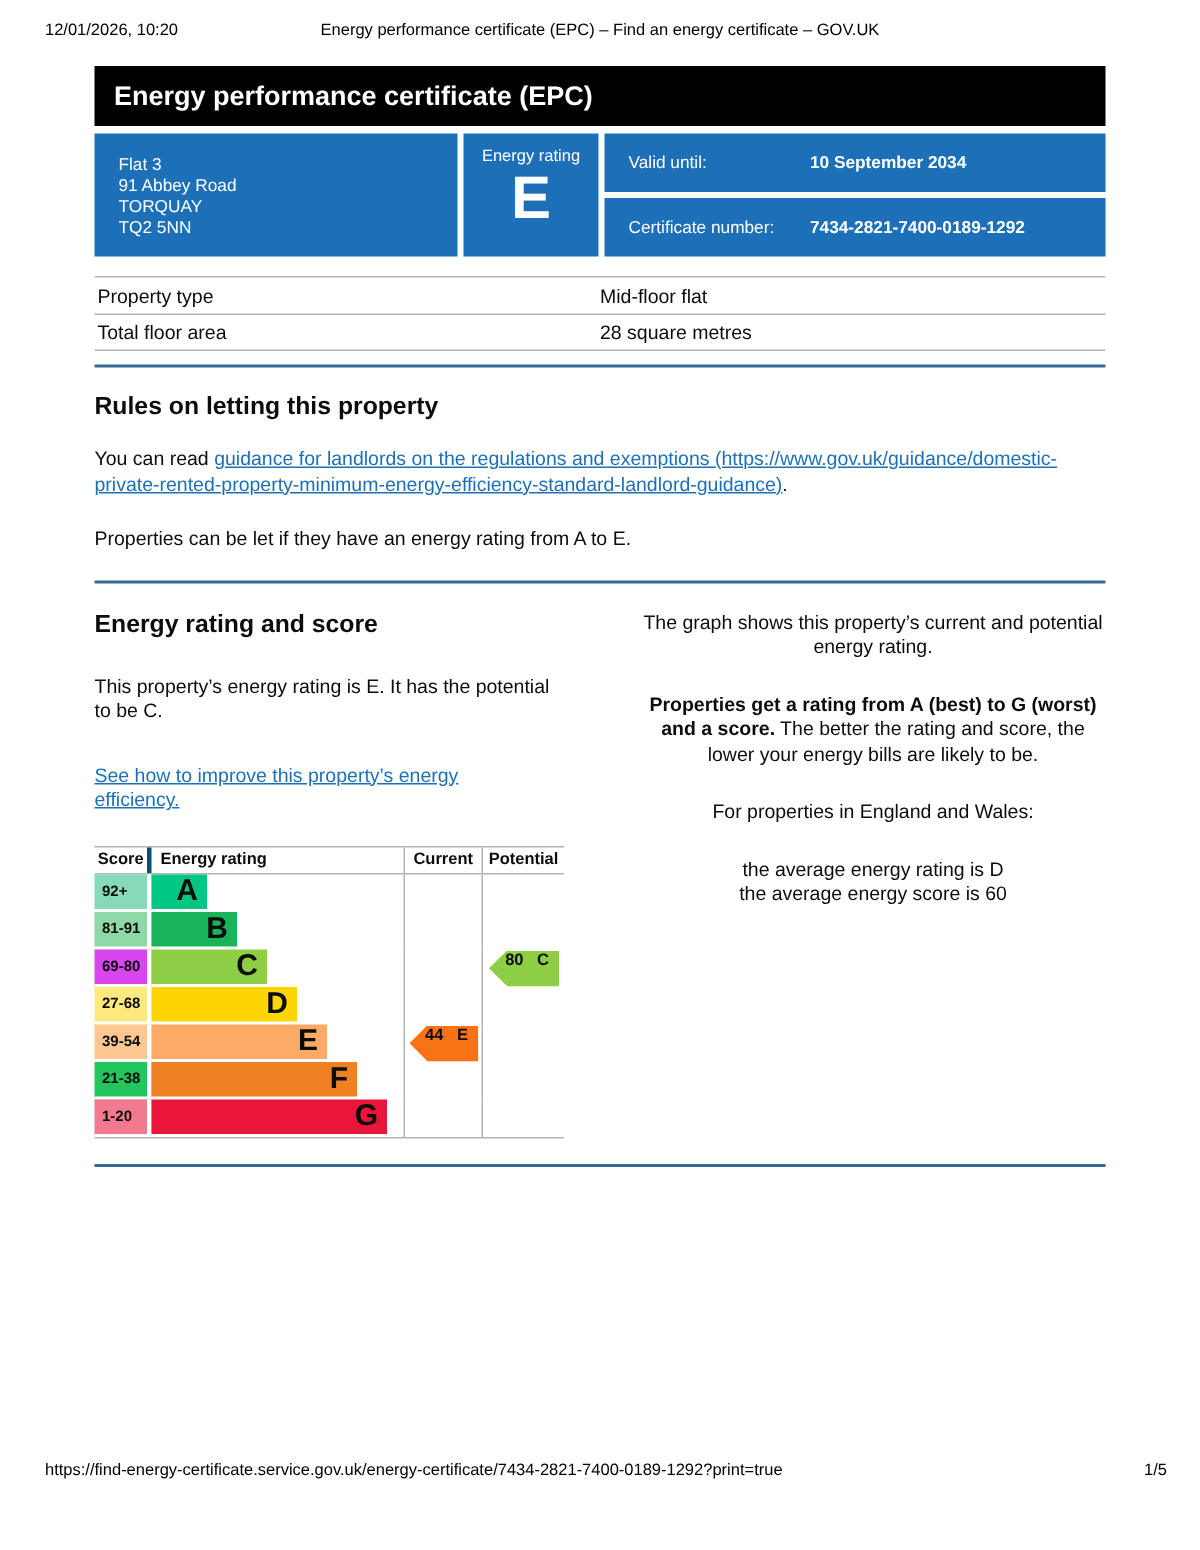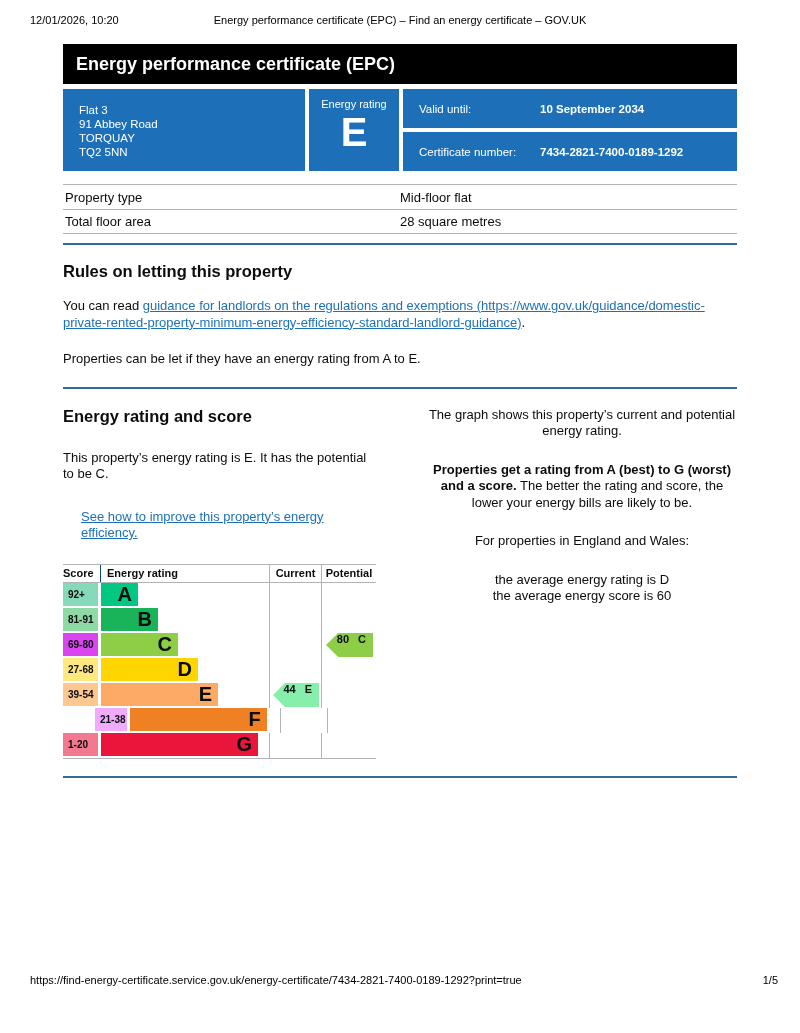--- a/index.html
+++ b/index.html
@@ -39,29 +39,29 @@
   .para { font-size:13px; line-height:16.5px; margin-top:20px; }
   a.govlink { color:#1d70b8; text-decoration:underline; }
   .para2 { margin-top:17px; width:660px; }
   .rule2 { margin-top:19px; }
   
   .twocol { display:flex; margin-top:18px; }
   .colL { width:364px; }
   .colR { width:310px; }
   .colL .h2 { margin-top:0; }
   .colL .para { width:305px; margin-top:24px; }
-  .improve { display:inline-block; margin-top:26px; font-size:13px; line-height:16.5px; max-width:262px;margin-left:18px; }
+  .improve { display:inline-block; margin-top:26px; font-size:13px; line-height:16.5px; max-width:262px; }
   .colR .para { margin-top:0; width:310px;text-align:center; }
   .colR .para + .para { margin-top:22px; }
   .colR .p3 { margin-top:30px; }
   .colR .p4 { margin-top:16px; }
   
   .epc { margin-top:22px; width:313px; border-top:1px solid #b1b4b6; border-bottom:1px solid #b1b4b6; }
   .epc-head { display:flex; height:18px; border-bottom:1px solid #b1b4b6; font-size:11px; font-weight:bold; align-items:center; }
-  .hc-score { width:38px; border-right:1px solid #0c4a6e; height:100%; line-height:17px; }
+  .hc-score { width:38px; text-align:center; border-right:3px solid #0c4a6e; height:100%; line-height:17px; }
   .hc-rating { width:168px; padding-left:6px; height:100%; line-height:17px; }
   .hc-current { width:52px; text-align:center; border-left:1px solid #b1b4b6; height:100%; line-height:17px; }
   .hc-potential { width:55px; text-align:center; border-left:1px solid #b1b4b6; border-right:0; height:100%; line-height:17px; }
   .epc-row { display:flex; height:25px; }
   .epc-score { width:38px; border-right:3px solid #fff; border-bottom:2px solid #fff;
     font-size:10px; font-weight:bold; padding-left:5px; line-height:23px; }
   .epc-bararea { width:168px; }
   .epc-bar { height:23px; text-align:right; padding-right:6px; font-size:20px; font-weight:bold; line-height:22px; }
   .epc-cur, .epc-pot { display:flex; align-items:center; justify-content:flex-end; }
   .epc-cur { width:52px; border-left:1px solid #b1b4b6; }
@@ -186,29 +186,29 @@
               </div>
               <div class="epc-cur"></div>
               <div class="epc-pot"></div>
             </div>
             <div class="epc-row">
               <div class="epc-score" style="background: rgb(253, 199, 145);">39-54</div>
               <div class="epc-bararea">
                 <div class="epc-bar" style="background: rgb(252, 170, 101); width: 117px;">E</div>
               </div>
               <div class="epc-cur">
-                <div class="epc-arrow arrow-cur" style="background: #86efac;">
+                <div class="epc-arrow arrow-cur" style="background: #f97316;">
                   <span class="num">44</span>
                   <span>E</span>
                 </div>
               </div>
               <div class="epc-pot"></div>
             </div>
             <div class="epc-row">
-              <div class="epc-score" style="background: #f0abfc; margin-left: 32px;">21-38</div>
+              <div class="epc-score" style="background: #22c55e;">21-38</div>
               <div class="epc-bararea">
                 <div class="epc-bar" style="background: rgb(239, 128, 35); width: 137px;">F</div>
               </div>
               <div class="epc-cur"></div>
               <div class="epc-pot"></div>
             </div>
             <div class="epc-row">
               <div class="epc-score" style="background: rgb(242, 121, 143);">1-20</div>
               <div class="epc-bararea">
                 <div class="epc-bar" style="background: rgb(233, 21, 59); width: 157px;">G</div>

